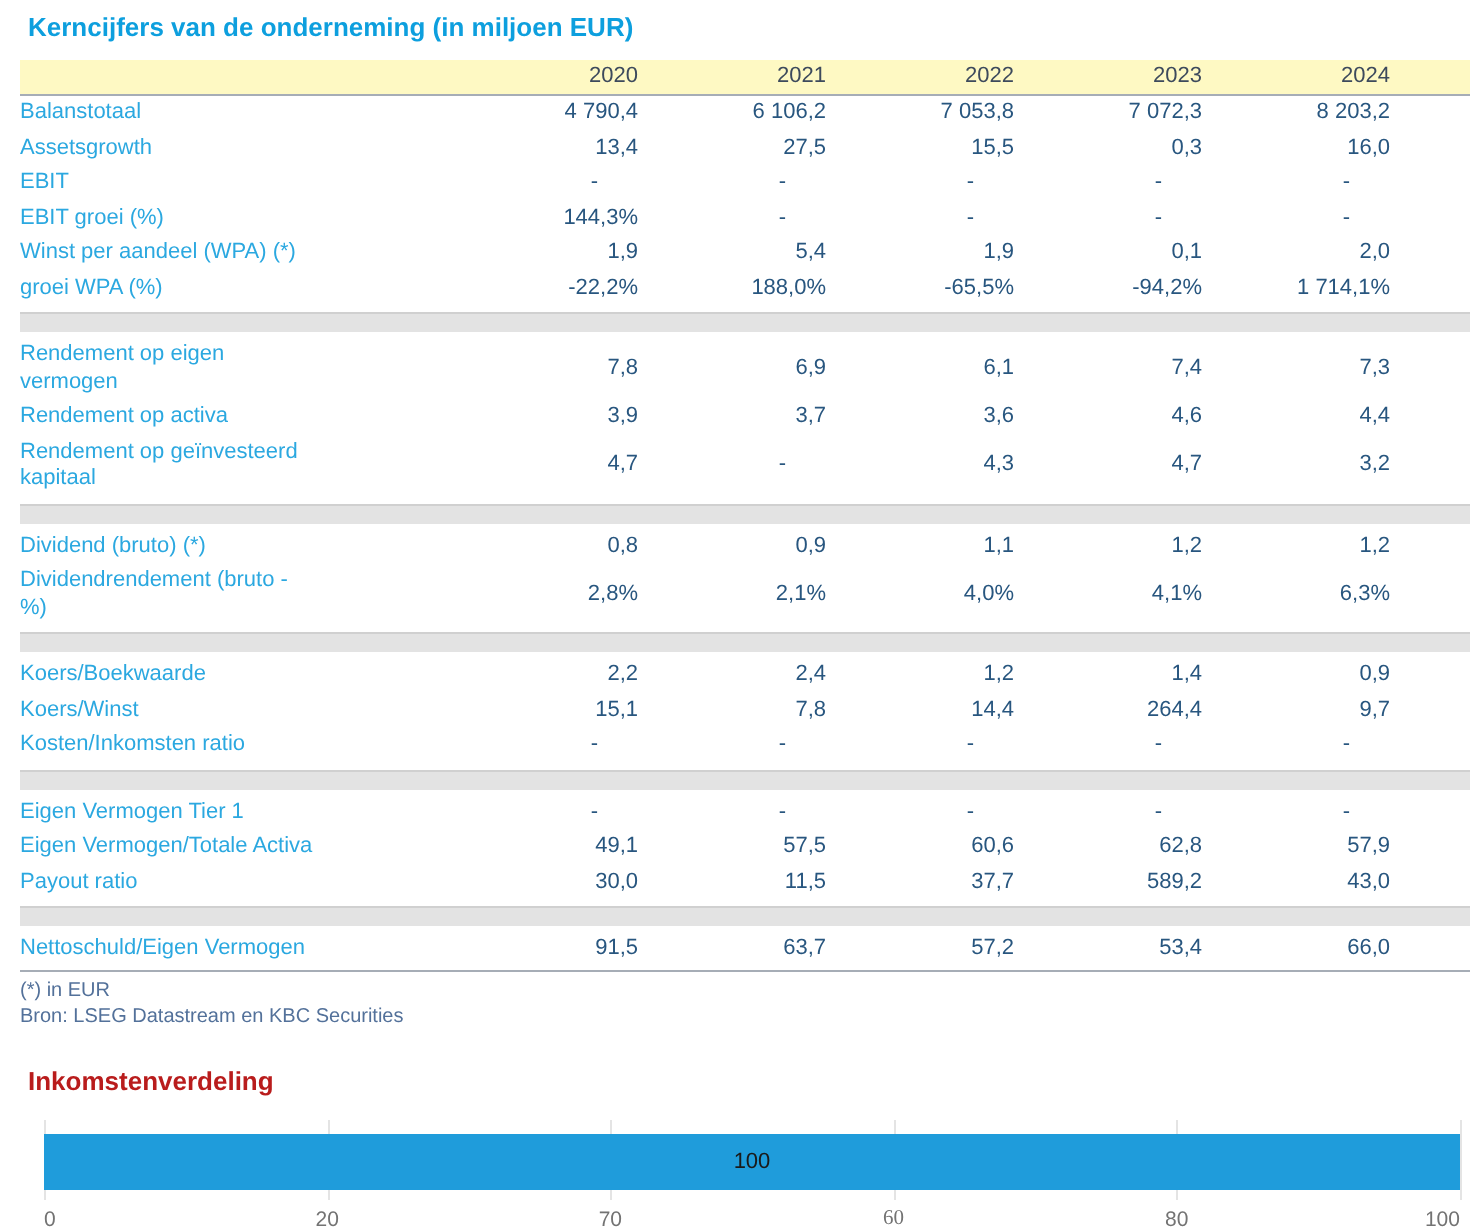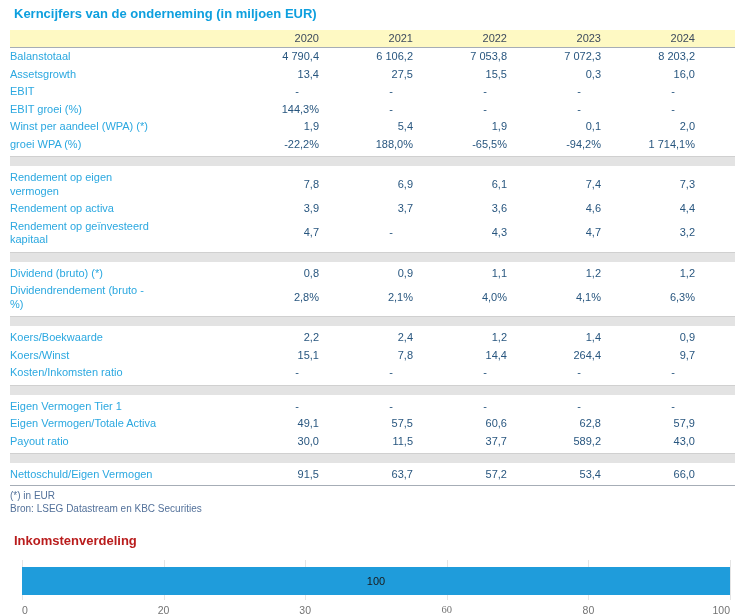--- a/index.html
+++ b/index.html
@@ -327,19 +327,19 @@
       <div class="gridline" style="left:60%"></div>
       <div class="gridline" style="left:80%"></div>
       <div class="gridline" style="left:100%"></div>
       <div class="bar" style="left:0;width:100%">
         <span class="bar-label">100</span>
       </div>
     </div>
   <div class="xaxis" id="xaxis">
       <span class="xtick first" style="left:0%;">0</span>
       <span class="xtick" style="left:20%;">20</span>
-      <span class="xtick" style="left:40%;">30</span>
+      <span class="xtick" style="left:40%;">70</span>
       <span class="xtick" style="left:60%;font-family:Liberation Serif, serif;">60</span>
       <span class="xtick" style="left:80%;">80</span>
       <span class="xtick last" style="">100</span>
     </div>
 
 </div>
 
 </body></html>

